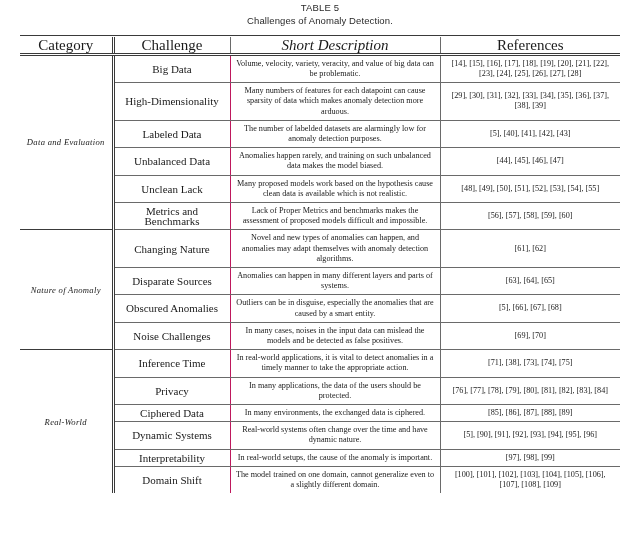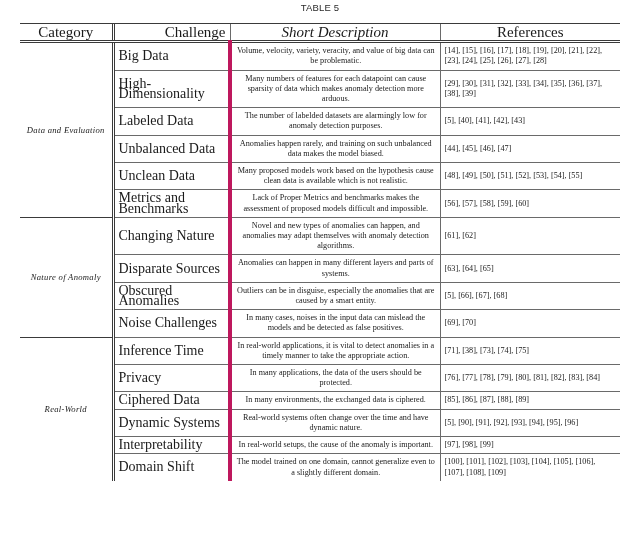--- a/index.html
+++ b/index.html
@@ -59,65 +59,68 @@
   col.c-ref   { width: 180px; }
 
   
   .hd {
     text-align: center;
     font-weight: bold;
     font-size: 15px;
     padding: 4px 4px 5px 4px;
   }
   .hd-cat { }
-  .hd-chal { border-left: 3px double #3a3a3a; text-align: right; }
+  .hd-chal { border-left: 3px double #3a3a3a; }
   .hd-desc { border-left: 1px solid #6a6a6a; }
   .hd-ref  { border-left: 1px solid #6a6a6a; }
 
   
   td.cat {
     text-align: center;
     font-weight: bold;
     font-size: 8.6px;
     letter-spacing: 0.3px;
   }
   td.chal {
+    text-align: center;
     border-left: 3px double #3a3a3a;
-    border-right: 4px solid #be185d;
+    border-right: 1px solid #be185d;
     border-bottom: 1px solid #6a6a6a;
-    font-size: 14px;
+    font-size: 11px;
   }
   td.desc {
     text-align: center;
     border-right: 1px solid #6a6a6a;
     border-bottom: 1px solid #6a6a6a;
     font-size: 8.2px;
     margin-left: 47px;
   }
   td.ref {
+    text-align: center;
     border-bottom: 1px solid #6a6a6a;
     font-size: 8.2px;
   }
   tr.group-start > td.chal,
   tr.group-start > td.desc,
   tr.group-start > td.ref { border-top: 1px solid #3a3a3a; }
   tr.group-start > td.cat { border-top: 1px solid #3a3a3a; font-style: italic; }
 
   tr.last-row > td { border-bottom: none; }
 
   
   td.cat.spanner { border-right: none; }
 </style>
 </head>
 <body>
 
 <div id="page">
 
   <div class="caption">
     <div class="line1">TABLE 5</div>
+    <div class="line2">Challenges of Anomaly Detection.</div>
   </div>
 
   <div class="table-wrap">
     <table class="tbl">
       <colgroup>
         <col class="c-cat">
         <col class="c-chal">
         <col class="c-desc">
         <col class="c-ref">
       </colgroup>
@@ -148,21 +151,21 @@
             <td class="chal">Labeled Data</td>
             <td class="desc">The number of labelded datasets are alarmingly low for anomaly detection purposes.</td>
             <td class="ref">[5], [40], [41], [42], [43]</td>
           </tr>
           <tr class="">
             <td class="chal">Unbalanced Data</td>
             <td class="desc">Anomalies happen rarely, and training on such unbalanced data makes the model biased.</td>
             <td class="ref">[44], [45], [46], [47]</td>
           </tr>
           <tr class="">
-            <td class="chal">Unclean Data</td>
+            <td class="chal">Unclean Lack</td>
             <td class="desc">Many proposed models work based on the hypothesis cause clean data is available which is not realistic.</td>
             <td class="ref">[48], [49], [50], [51], [52], [53], [54], [55]</td>
           </tr>
           <tr class="">
             <td class="chal">Metrics and Benchmarks</td>
             <td class="desc">Lack of Proper Metrics and benchmarks makes the assessment of proposed models difficult and impossible.</td>
             <td class="ref">[56], [57], [58], [59], [60]</td>
           </tr>
           <tr class="group-start">
             <td class="cat spanner" rowspan="4">Nature of Anomaly</td>

